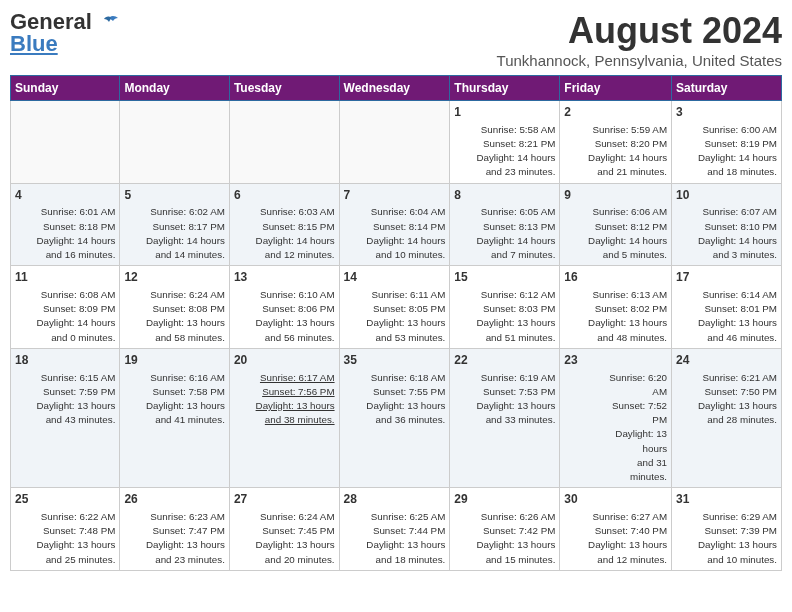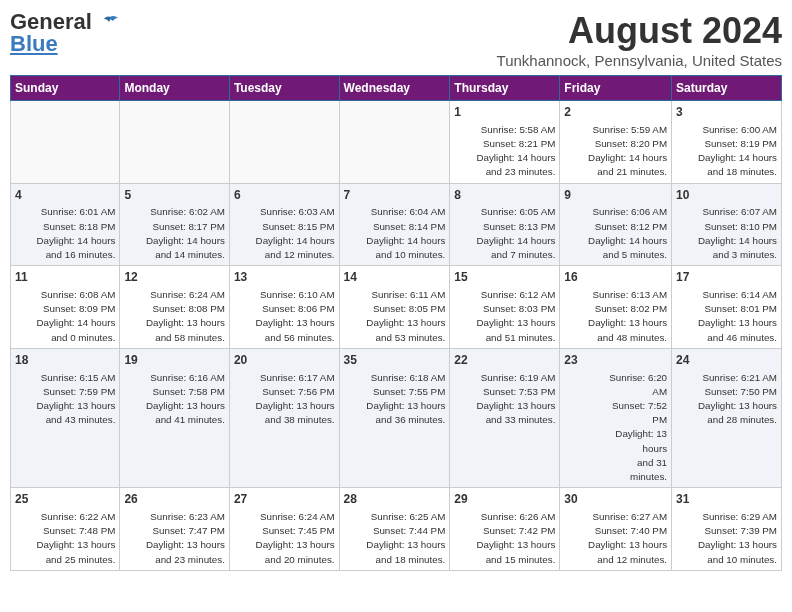--- a/index.html
+++ b/index.html
@@ -251,21 +251,21 @@
         </td>
         <td>
           <span class="day-num">19</span>
           <div class="cell-text" style="white-space: pre-line;">Sunrise: 6:16 AM
 Sunset: 7:58 PM
 Daylight: 13 hours
 and 41 minutes.</div>
         </td>
         <td>
           <span class="day-num">20</span>
-          <div class="cell-text" style="white-space: pre-line;">Sunrise: 6:17 AM
+          <div class="cell-text" style="white-space: pre-line; text-decoration: underline;">Sunrise: 6:17 AM
 Sunset: 7:56 PM
 Daylight: 13 hours
 and 38 minutes.</div>
         </td>
         <td>
           <span class="day-num">35</span>
           <div class="cell-text" style="white-space: pre-line;">Sunrise: 6:18 AM
 Sunset: 7:55 PM
 Daylight: 13 hours
 and 36 minutes.</div>

